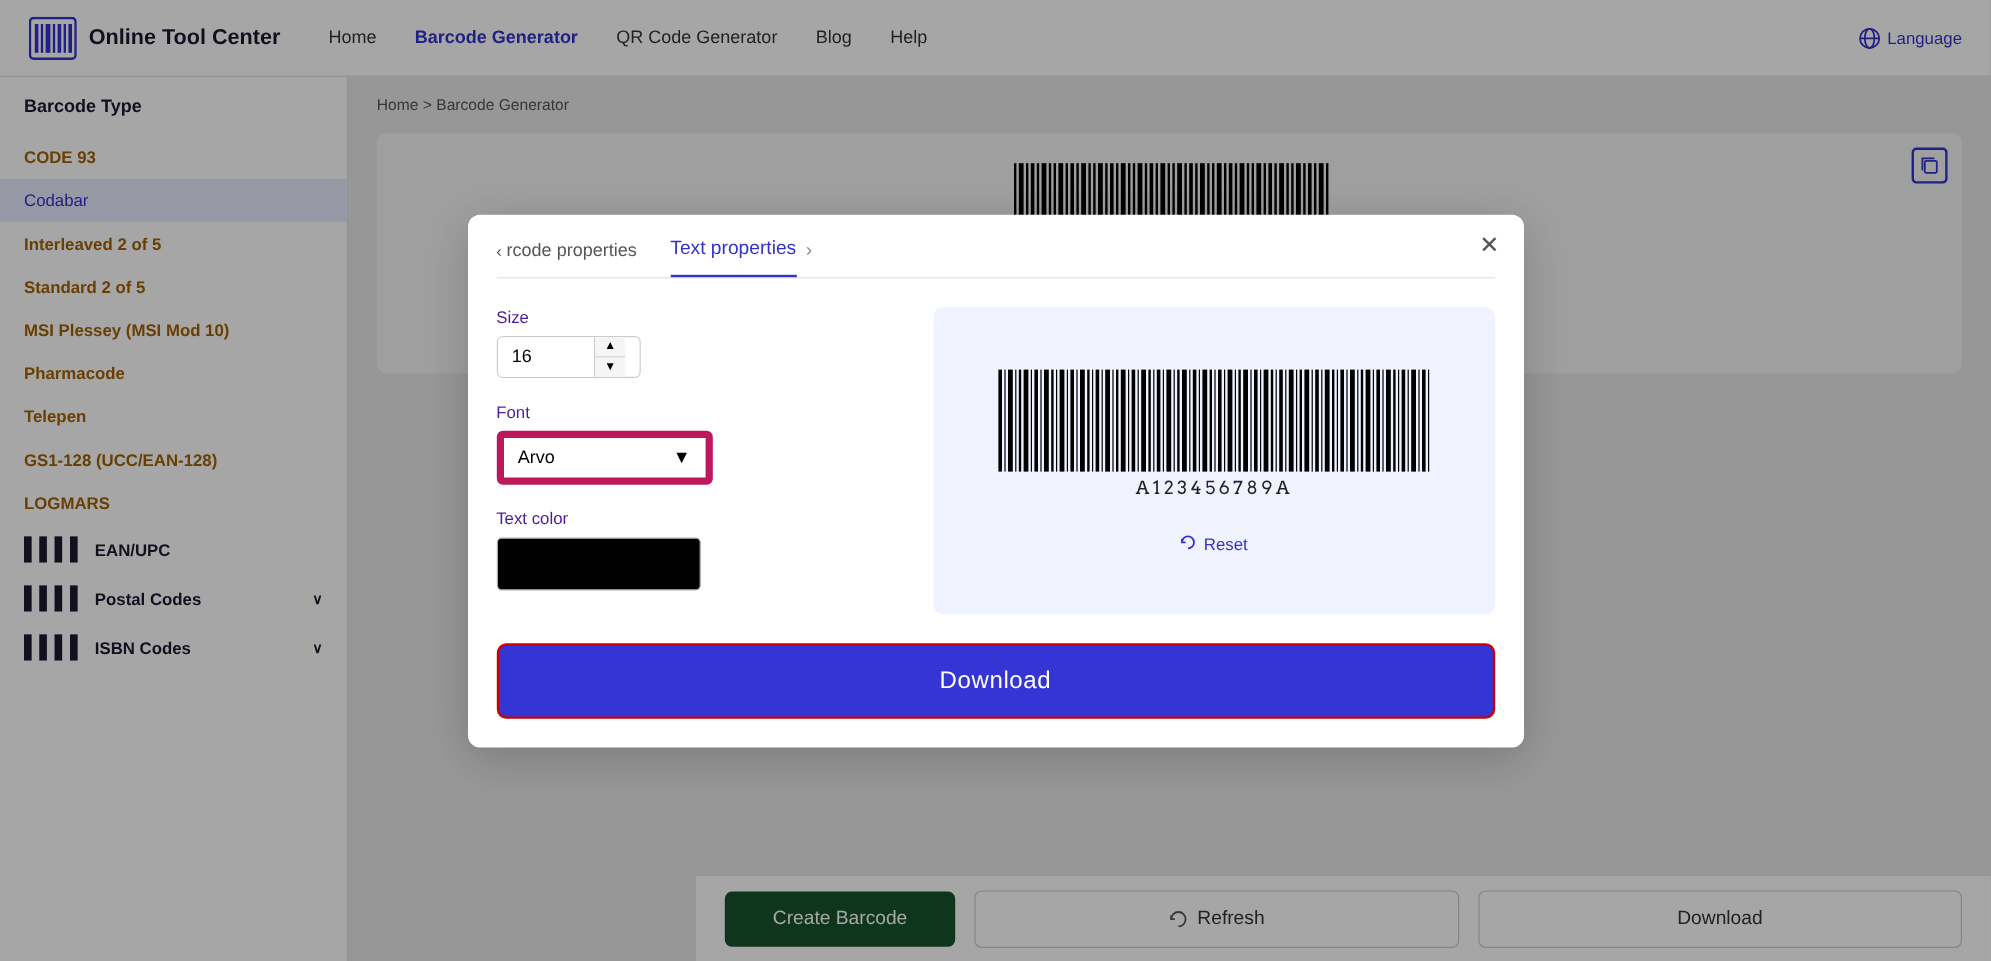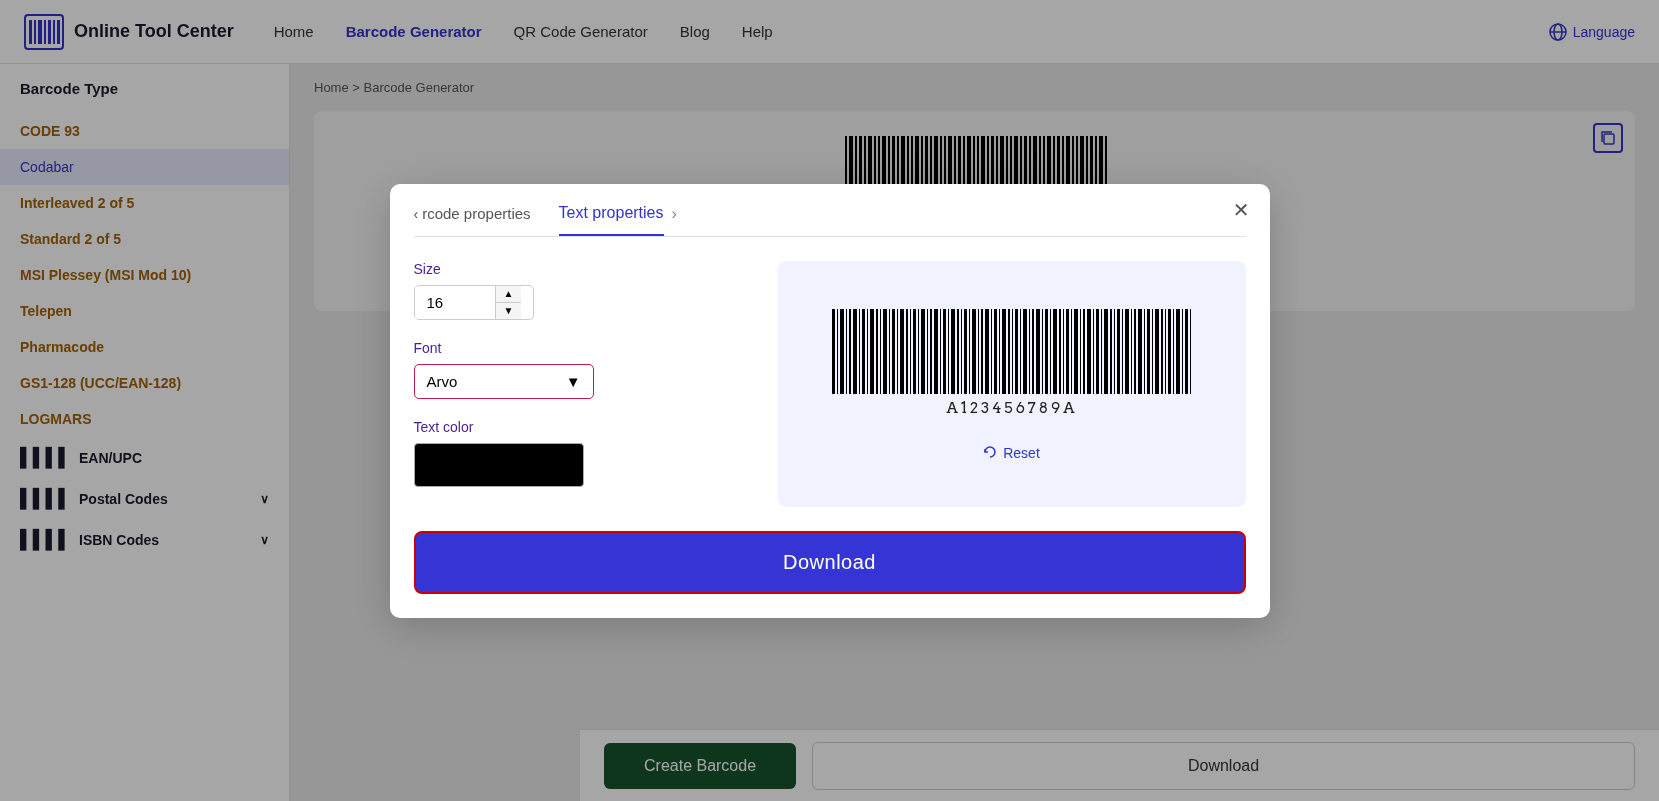--- a/index.html
+++ b/index.html
@@ -336,21 +336,21 @@
       cursor: pointer;
       font-size: 10px;
       padding: 3px 8px;
       line-height: 1;
     }
     .spin-btn:first-child { border-bottom: 1px solid #ccc; }
 
     .select-input {
       display: flex;
       align-items: flex-start;
-      border: 1px solid #be185d;
+      border: 6px solid #be185d;
       border-radius: 5px;
       padding: 8px 12px;
       font-size: 15px;
       width: 180px;
       cursor: pointer;
       justify-content: space-between;
       background: #fff;
     }
     .color-swatch {
       width: 170px;
@@ -430,22 +430,22 @@
 <div class="main-layout">
 
   <aside class="sidebar">
     <div class="sidebar-title">Barcode Type</div>
 
     <div class="sidebar-item">CODE 93</div>
     <div class="sidebar-item active">Codabar</div>
     <div class="sidebar-item">Interleaved 2 of 5</div>
     <div class="sidebar-item">Standard 2 of 5</div>
     <div class="sidebar-item">MSI Plessey (MSI Mod 10)</div>
+    <div class="sidebar-item">Pharmacode</div>
     <div class="sidebar-item">Telepen</div>
-    <div class="sidebar-item">Pharmacode</div>
     <div class="sidebar-item">GS1-128 (UCC/EAN-128)</div>
     <div class="sidebar-item">LOGMARS</div>
 
     <div class="sidebar-group">
       <span style="font-size:18px;">▌▌▌▌</span>
       <span>EAN/UPC</span>
     </div>
     <div class="sidebar-group">
       <span style="font-size:18px;">▌▌▌▌</span>
       <span>Postal Codes</span>
@@ -534,20 +534,27 @@
             <rect x="264" y="5" width="4" height="90"></rect>
               <rect x="270" y="5" width="2" height="90"></rect>
           </g>
           <text x="140" y="115" text-anchor="middle" font-size="14" font-family="Arial" fill="#333">23456789A</text>
         </svg>
       </div>
     </div>
 
     <div class="bottom-bar">
       <button class="btn-create">Create Barcode</button>
+      <button class="btn-refresh">
+        <svg width="16" height="16" viewBox="0 0 16 16" fill="none">
+          <path d="M2 8 A6 6 0 1 1 8 14" stroke="#555" stroke-width="1.5" fill="none"></path>
+          <polyline points="2,5 2,8 5,8" stroke="#555" stroke-width="1.5" fill="none"></polyline>
+        </svg>
+        <span>Refresh</span>
+      </button>
       <button class="btn-download-main">Download</button>
     </div>
   </main>
 </div>
 
 <div class="overlay">
   <div class="modal">
 
     <div class="modal-header">
       <div class="modal-tab-prev">

